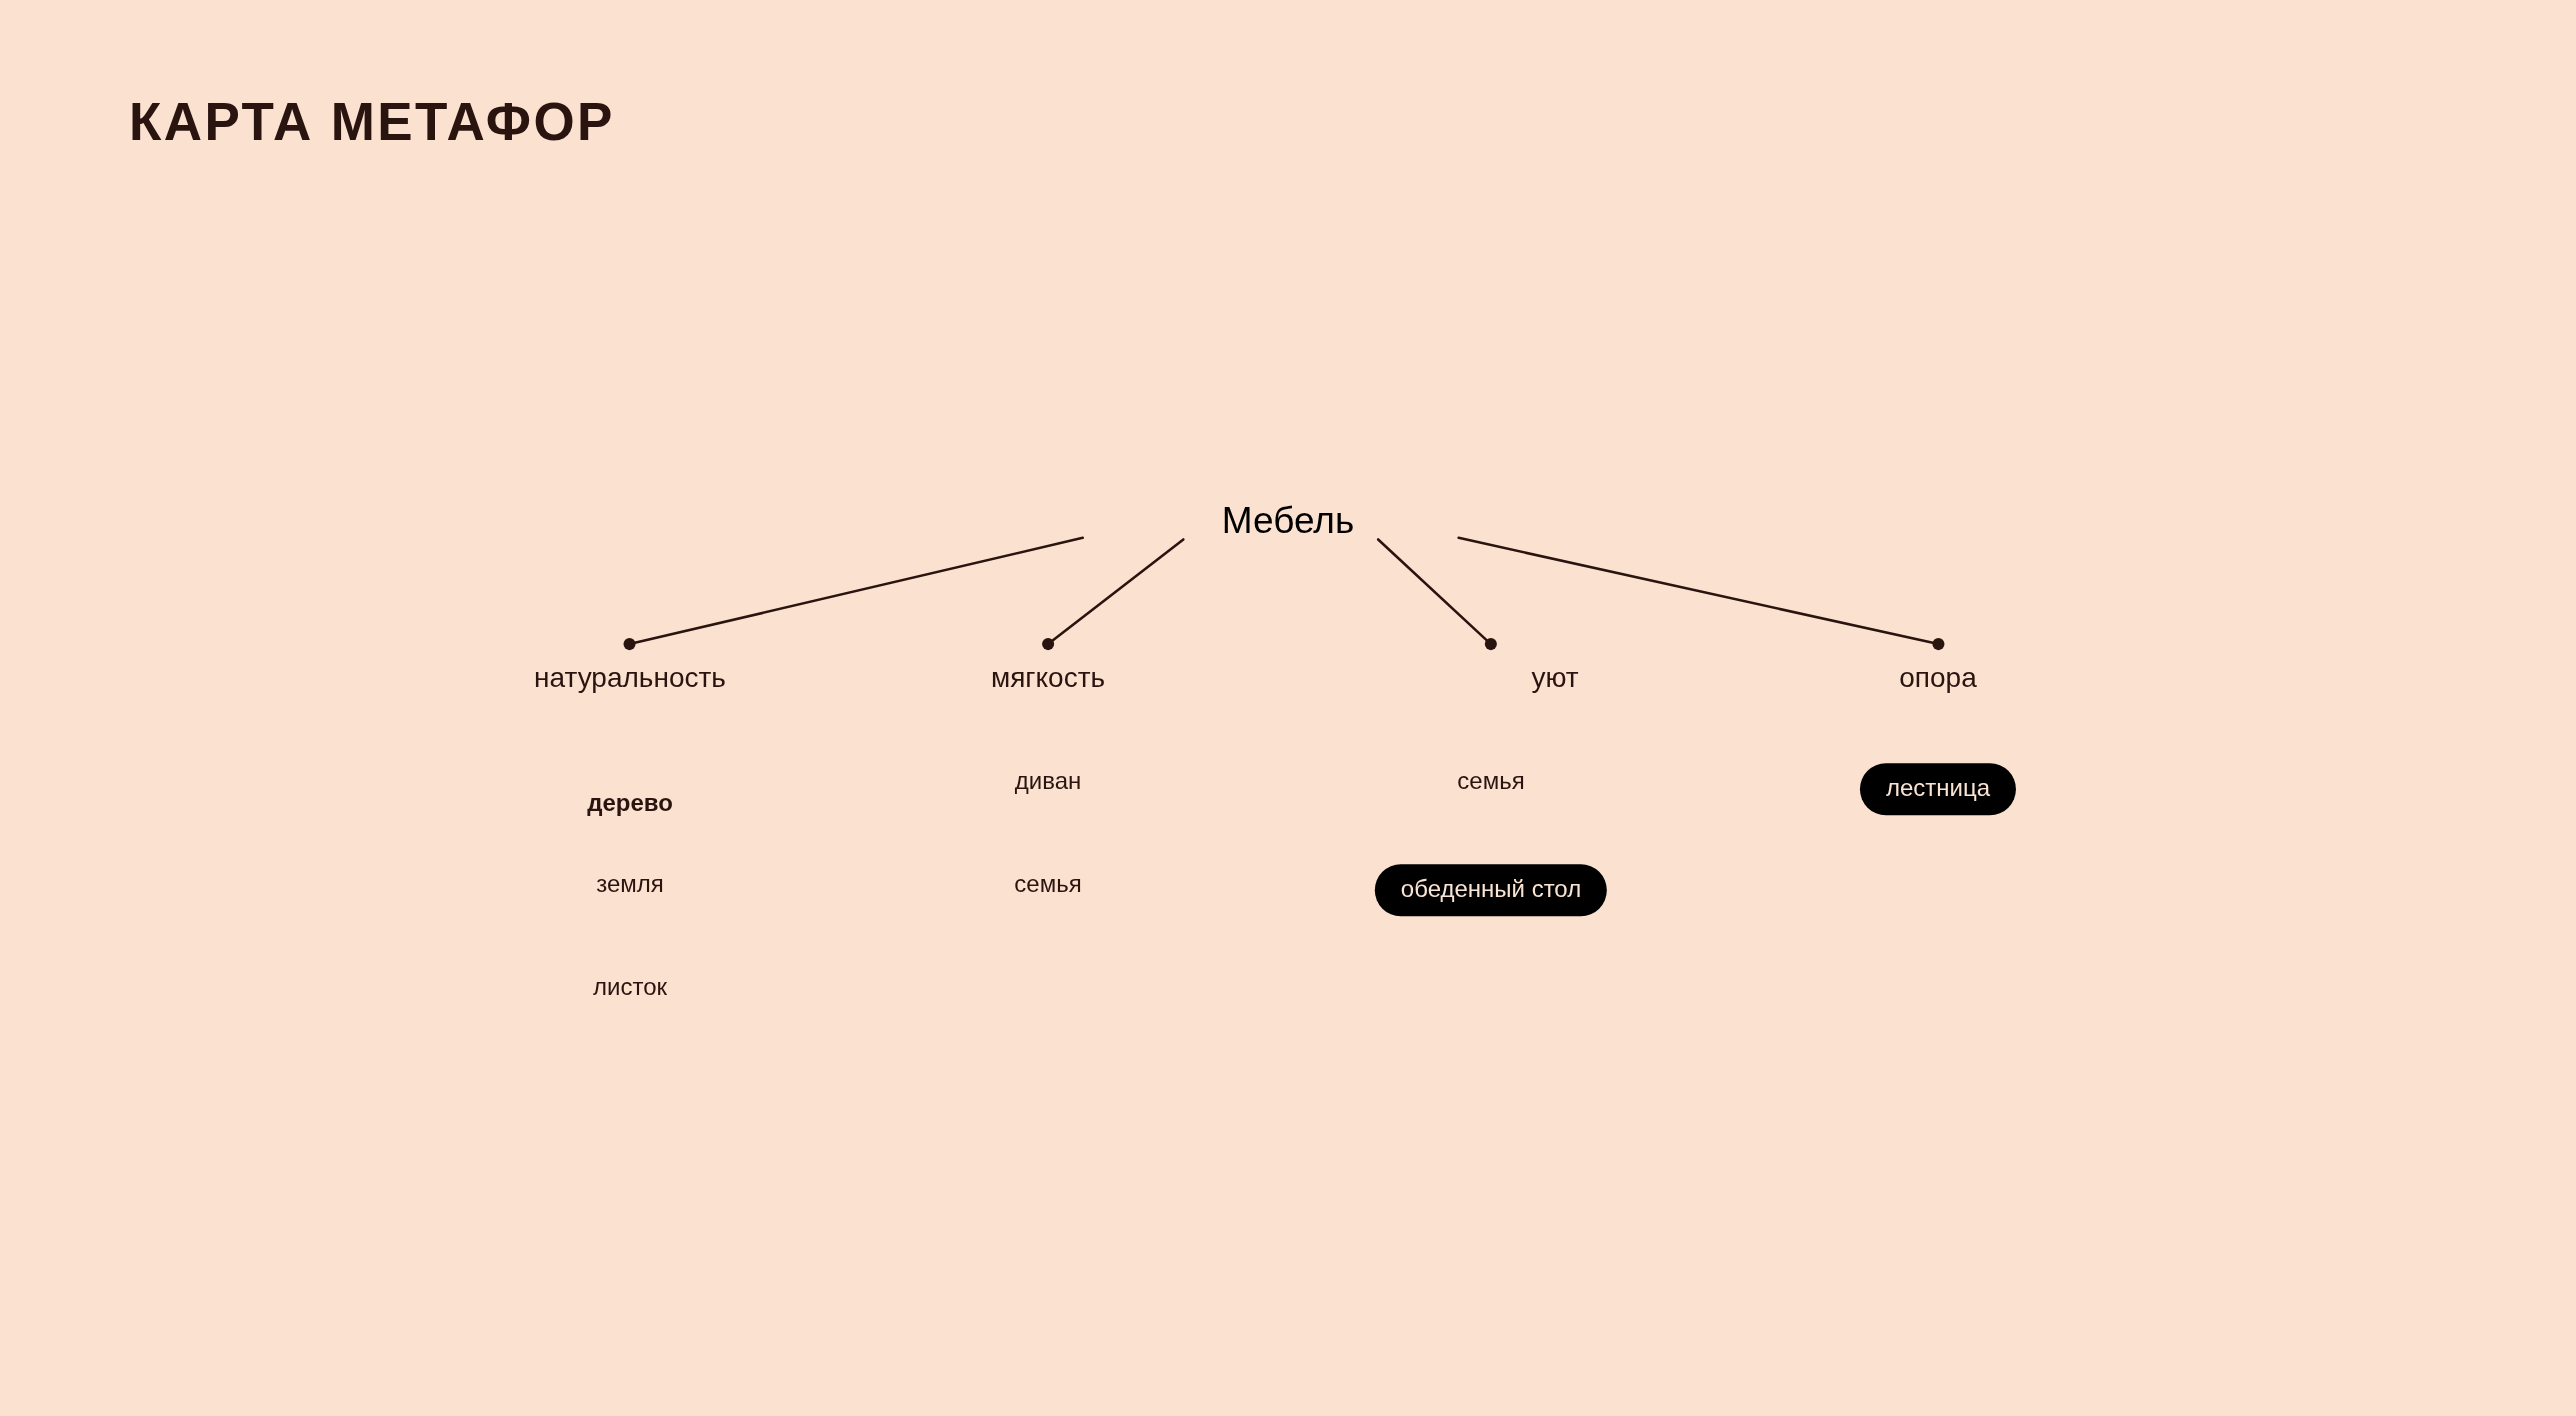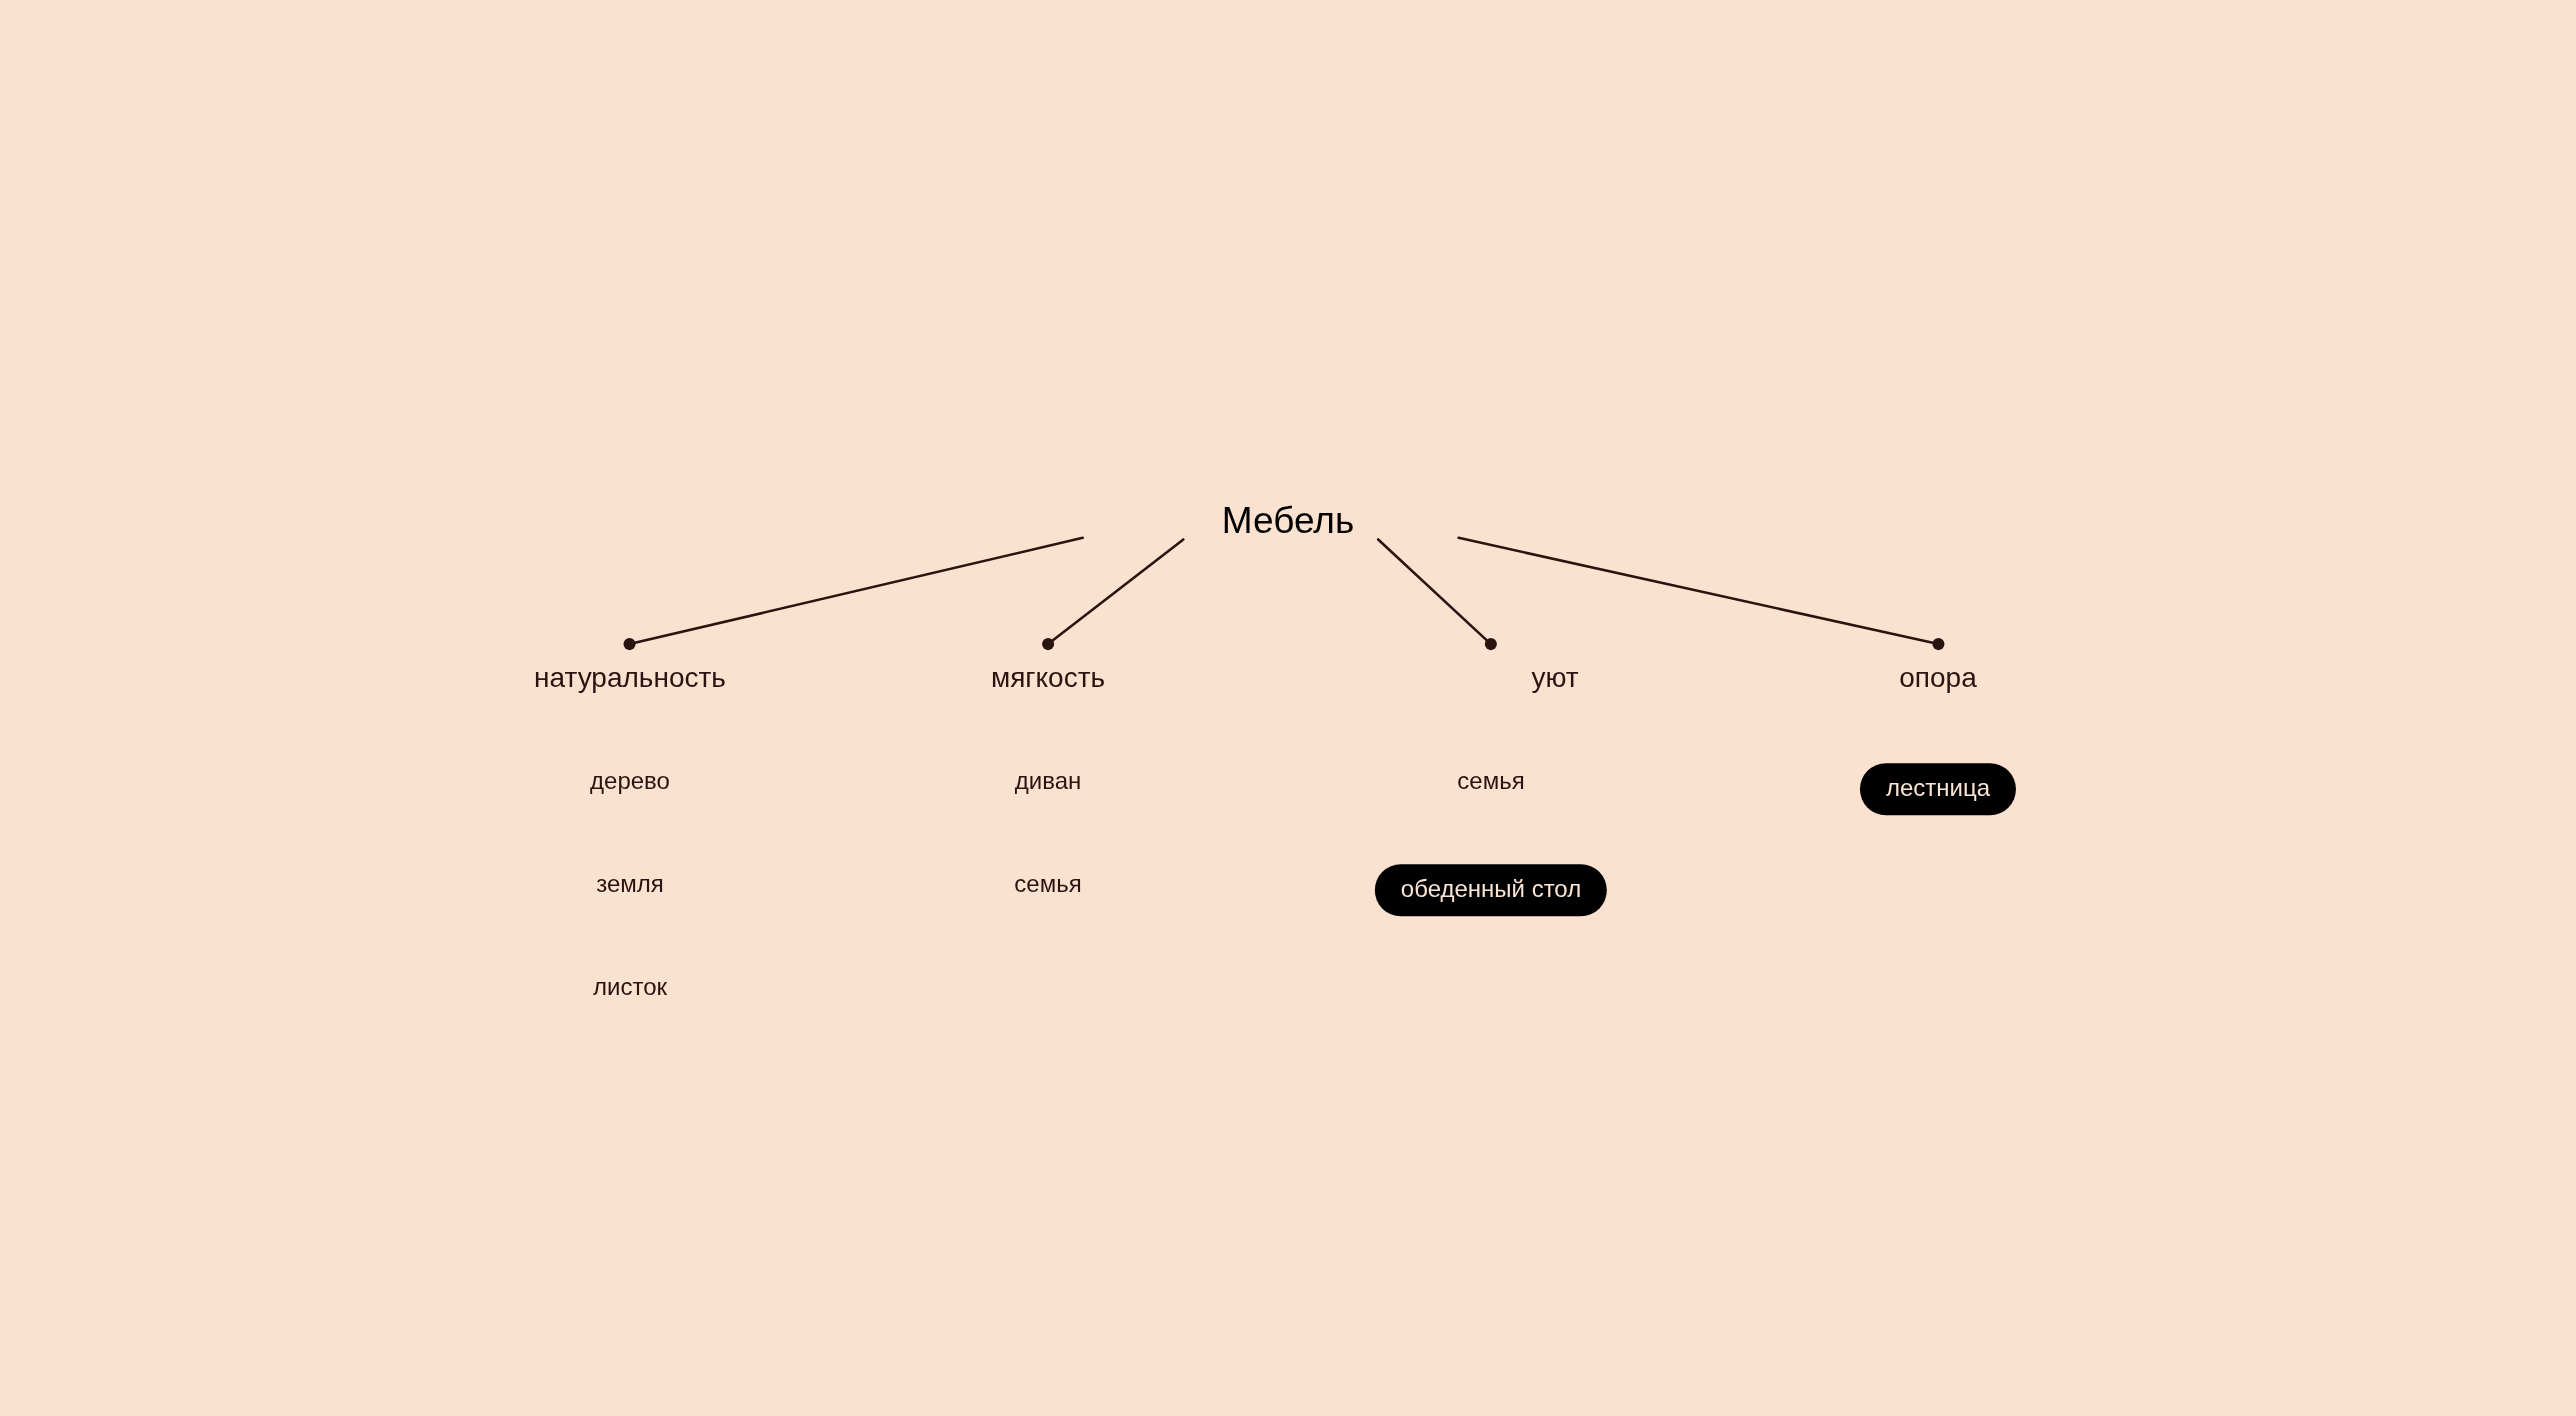--- a/index.html
+++ b/index.html
@@ -100,20 +100,21 @@
     border-radius: 804px;
     padding: 13px 26px 14.5px 26px;
     line-height: 1;
   }
 </style>
 </head>
 <body>
 
 <div id="canvas">
 
+  <div class="title">КАРТА МЕТАФОР</div>
 
   <svg class="connectors" viewBox="0 0 3200 1760" id="connectors-svg">
       <line x1="1345" y1="668" x2="782" y2="800" class="connector-line"></line>
       <circle cx="782" cy="800" r="7.5" class="connector-dot"></circle>
       <line x1="1470" y1="670" x2="1302" y2="800" class="connector-line"></line>
       <circle cx="1302" cy="800" r="7.5" class="connector-dot"></circle>
       <line x1="1712" y1="670" x2="1852" y2="800" class="connector-line"></line>
       <circle cx="1852" cy="800" r="7.5" class="connector-dot"></circle>
       <line x1="1812" y1="668" x2="2408" y2="800" class="connector-line"></line>
       <circle cx="2408" cy="800" r="7.5" class="connector-dot"></circle>
@@ -121,21 +122,21 @@
 
   <div class="root-node">Мебель</div>
 
   <div id="branch-layer">
       <div class="branch-label" style="left: 630px; top: 678px;">натуральность</div>
       <div class="branch-label" style="left: 1048px; top: 678px;">мягкость</div>
       <div class="branch-label" style="left: 1555px; top: 678px; text-align: center;">уют</div>
       <div class="branch-label" style="left: 1938px; top: 678px;">опора</div>
     </div>
   <div id="leaf-layer">
-      <div class="leaf-item" style="left: 630px; top: 781px;">дерево</div>
+      <div class="leaf-item" style="left: 630px; top: 803px; font-weight: bold;">дерево</div>
       <div class="leaf-item" style="left: 630px; top: 884px;">земля</div>
       <div class="leaf-item" style="left: 630px; top: 987px;">листок</div>
       <div class="leaf-item" style="left: 1048px; top: 781px;">диван</div>
       <div class="leaf-item" style="left: 1048px; top: 884px;">семья</div>
       <div class="leaf-item" style="left: 1491px; top: 781px;">семья</div>
       <div class="leaf-item highlight" style="left: 1491px; top: 890px;">обеденный стол</div>
       <div class="leaf-item highlight" style="left: 1938px; top: 789px;">лестница</div>
     </div>
 
 </div>

